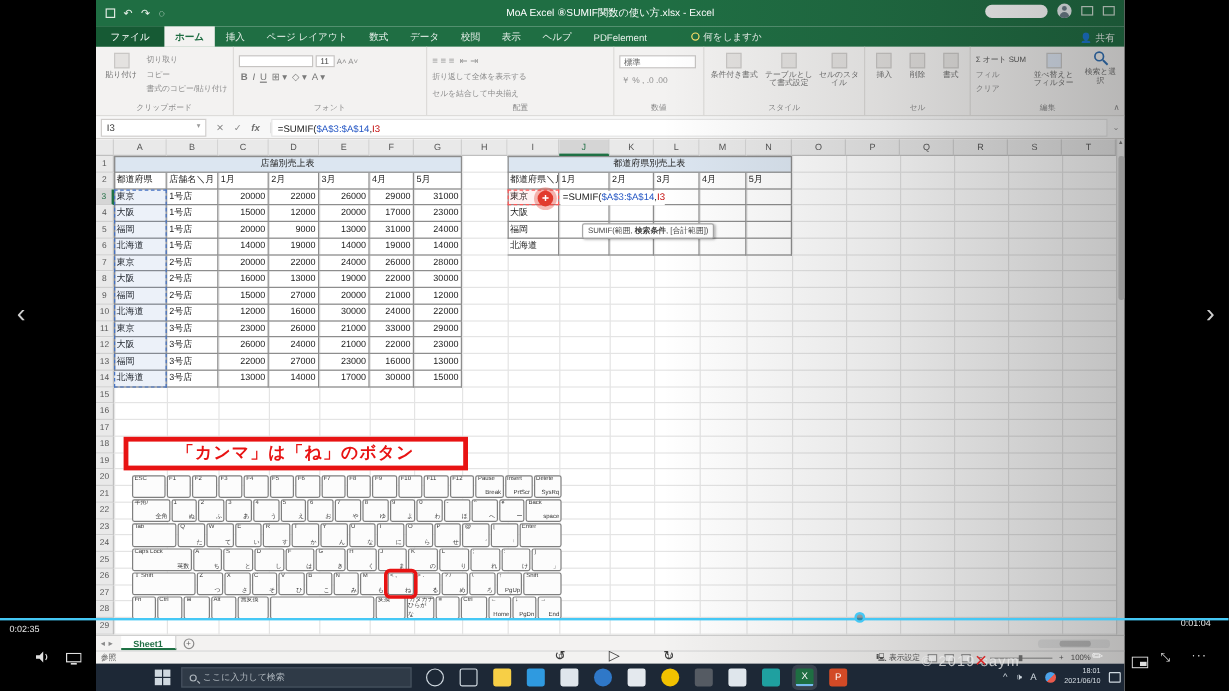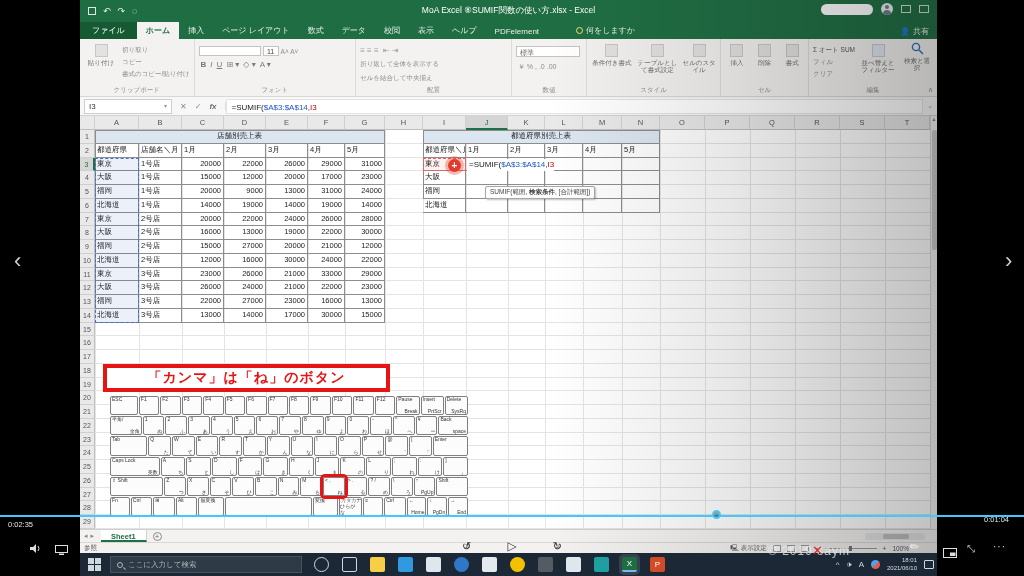--- a/index.html
+++ b/index.html
@@ -91,21 +91,21 @@
   .addsheet{width:9px;height:9px;border:1px solid #8a8a8a;border-radius:50%;text-align:center;line-height:8px;font-size:7px;margin-left:6px;color:#666;}
   .hscroll{position:absolute;right:12px;top:3px;width:60px;height:7px;background:#e4e4e4;border-radius:3px;}
   .hthumb{position:absolute;left:18px;top:1px;width:26px;height:5px;background:#bdbdbd;border-radius:2px;}
   .statusbar{position:absolute;left:0;top:542px;width:100%;height:11px;background:#f3f2f1;border-top:1px solid #d8d8d8;font-size:6.5px;color:#555;display:flex;align-items:center;}
   .stat-right{position:absolute;right:28px;display:flex;align-items:center;gap:6px;}
   .viewico{width:8px;height:7px;border:1px solid #9a9a9a;background:#fff;}
   .zoomtrack{width:52px;height:1px;background:#9a9a9a;position:relative;}
   .zoomthumb{position:absolute;left:24px;top:-2px;width:3px;height:5px;background:#777;}
 
   
-  .taskbar{position:absolute;left:0;bottom:0;width:100%;height:23px;background:#1d2836;display:flex;align-items:center;z-index:30;}
+  .taskbar{position:absolute;left:0;bottom:0;width:100%;height:23px;background:#1d2836;display:flex;align-items:center;z-index:30;padding-left:41px;}
   .winlogo{width:14px;height:14px;margin:0 8px 0 8px;display:grid;grid-template-columns:6px 6px;grid-template-rows:6px 6px;gap:1px;}
   .winlogo div{background:#cfd8df;}
   .tsearch{width:192px;height:17px;background:#2f3a47;border:1px solid #46525f;display:flex;align-items:center;gap:5px;padding:0 6px;color:#aeb6bd;font-size:7.5px;}
   .mag{width:6px;height:6px;border:1px solid #aeb6bd;border-radius:50%;position:relative;flex:none;}
   .mag:after{content:"";position:absolute;left:5px;top:5px;width:3px;height:1px;background:#aeb6bd;transform:rotate(45deg);}
   .ticons{display:flex;align-items:center;gap:13px;margin-left:12px;}
   .tico{width:15px;height:15px;display:flex;align-items:center;justify-content:center;font-size:8px;color:#fff;flex:none;}
   .tico.active{box-shadow:0 0 0 3px rgba(255,255,255,.12);border-bottom:2px solid #76b9ed;}
   .tray{position:absolute;right:3px;display:flex;align-items:center;gap:7px;color:#cfd8df;font-size:8px;}
   .clock{font-size:6px;line-height:1.2;text-align:right;color:#d7dee4;}

